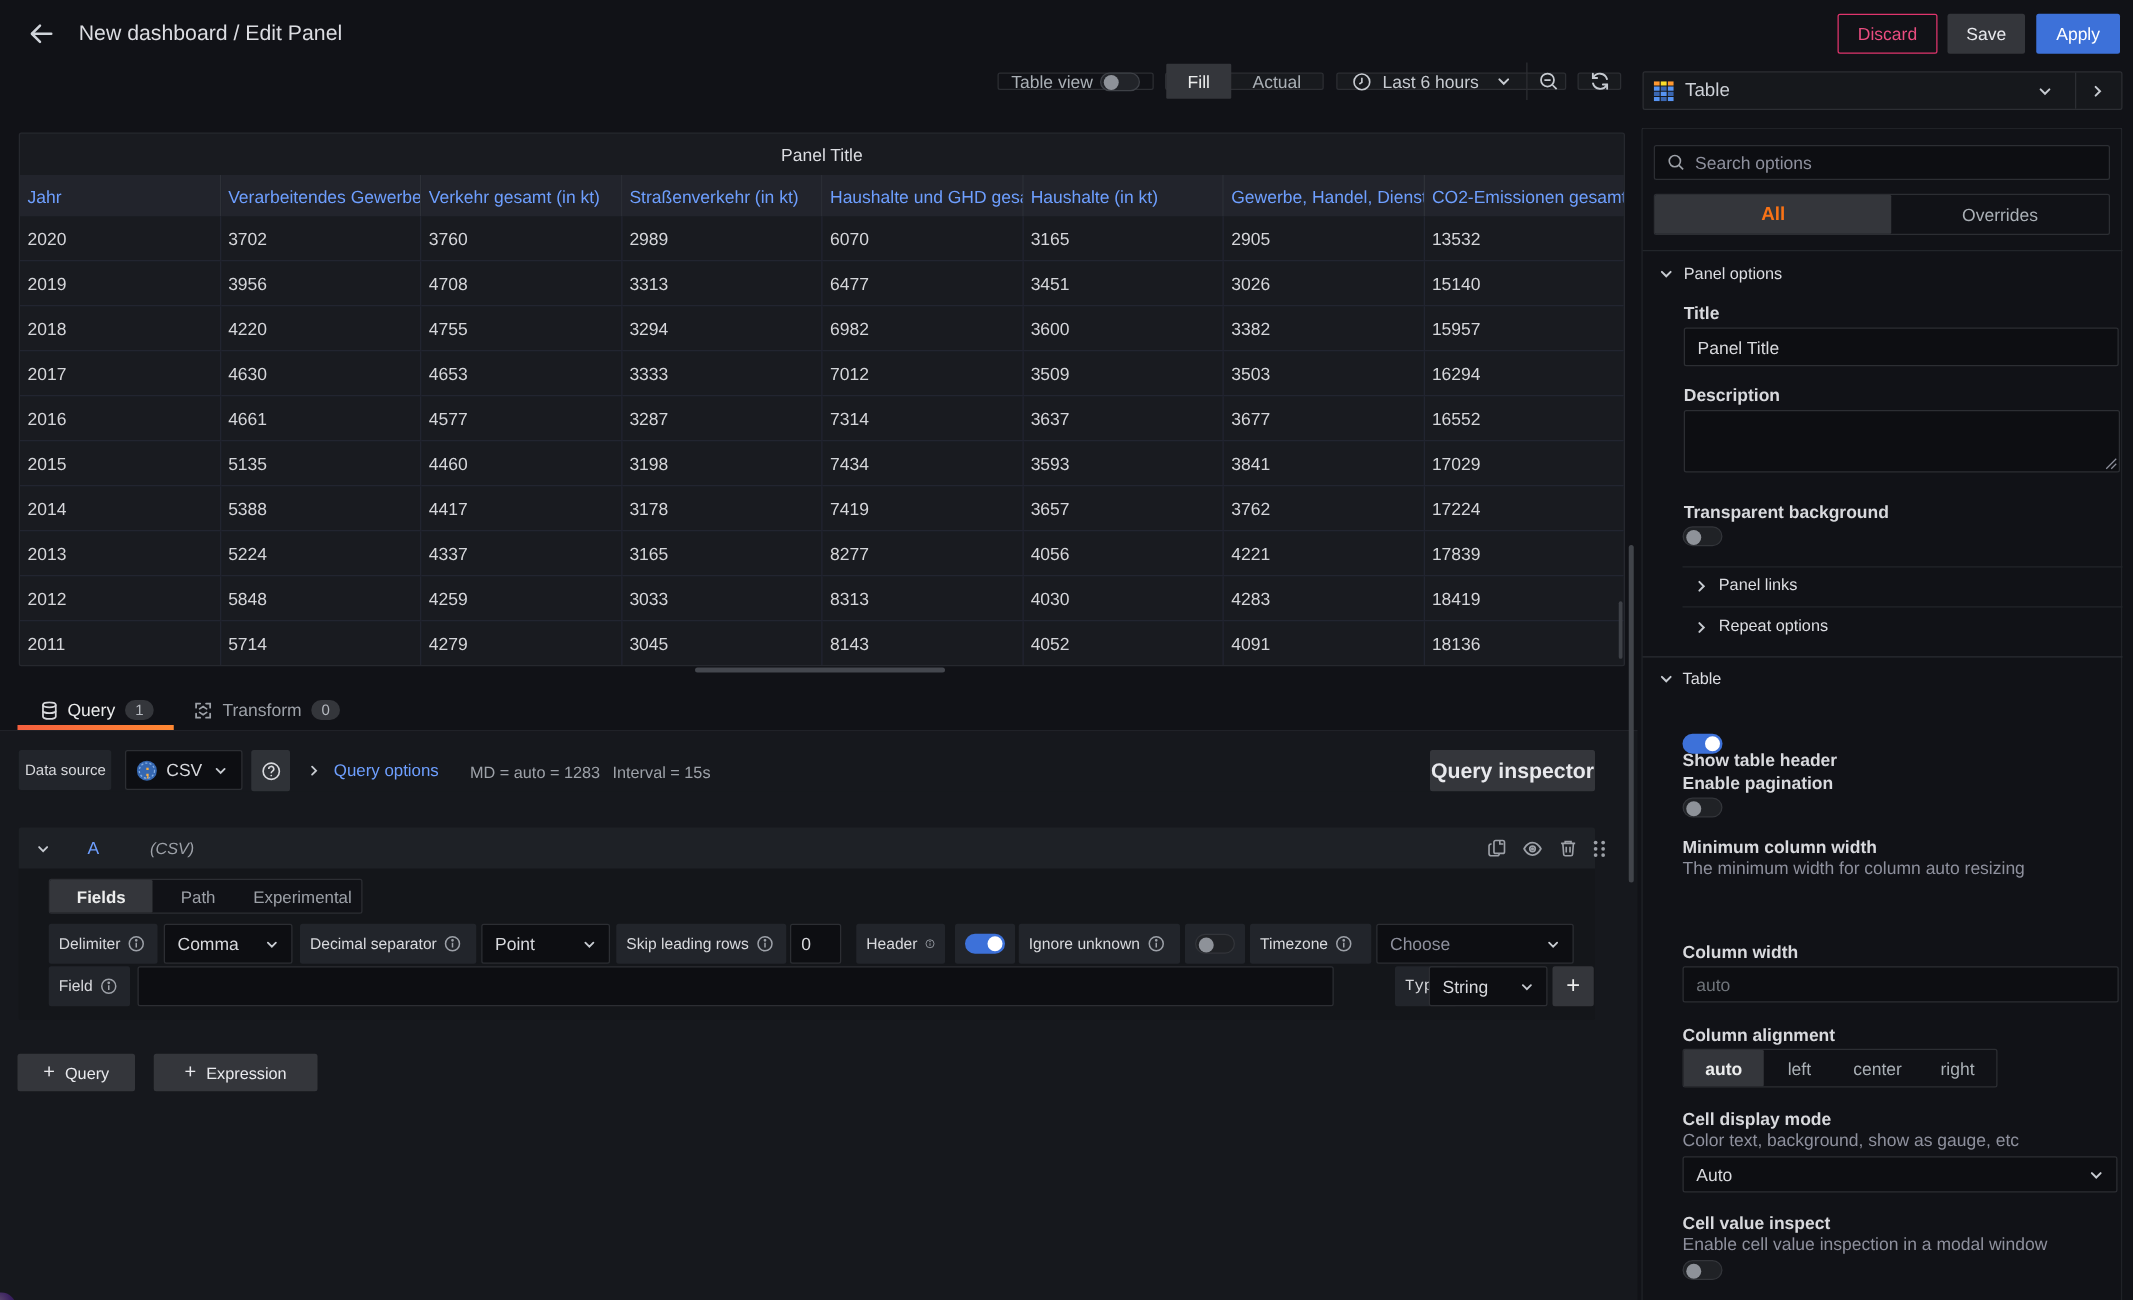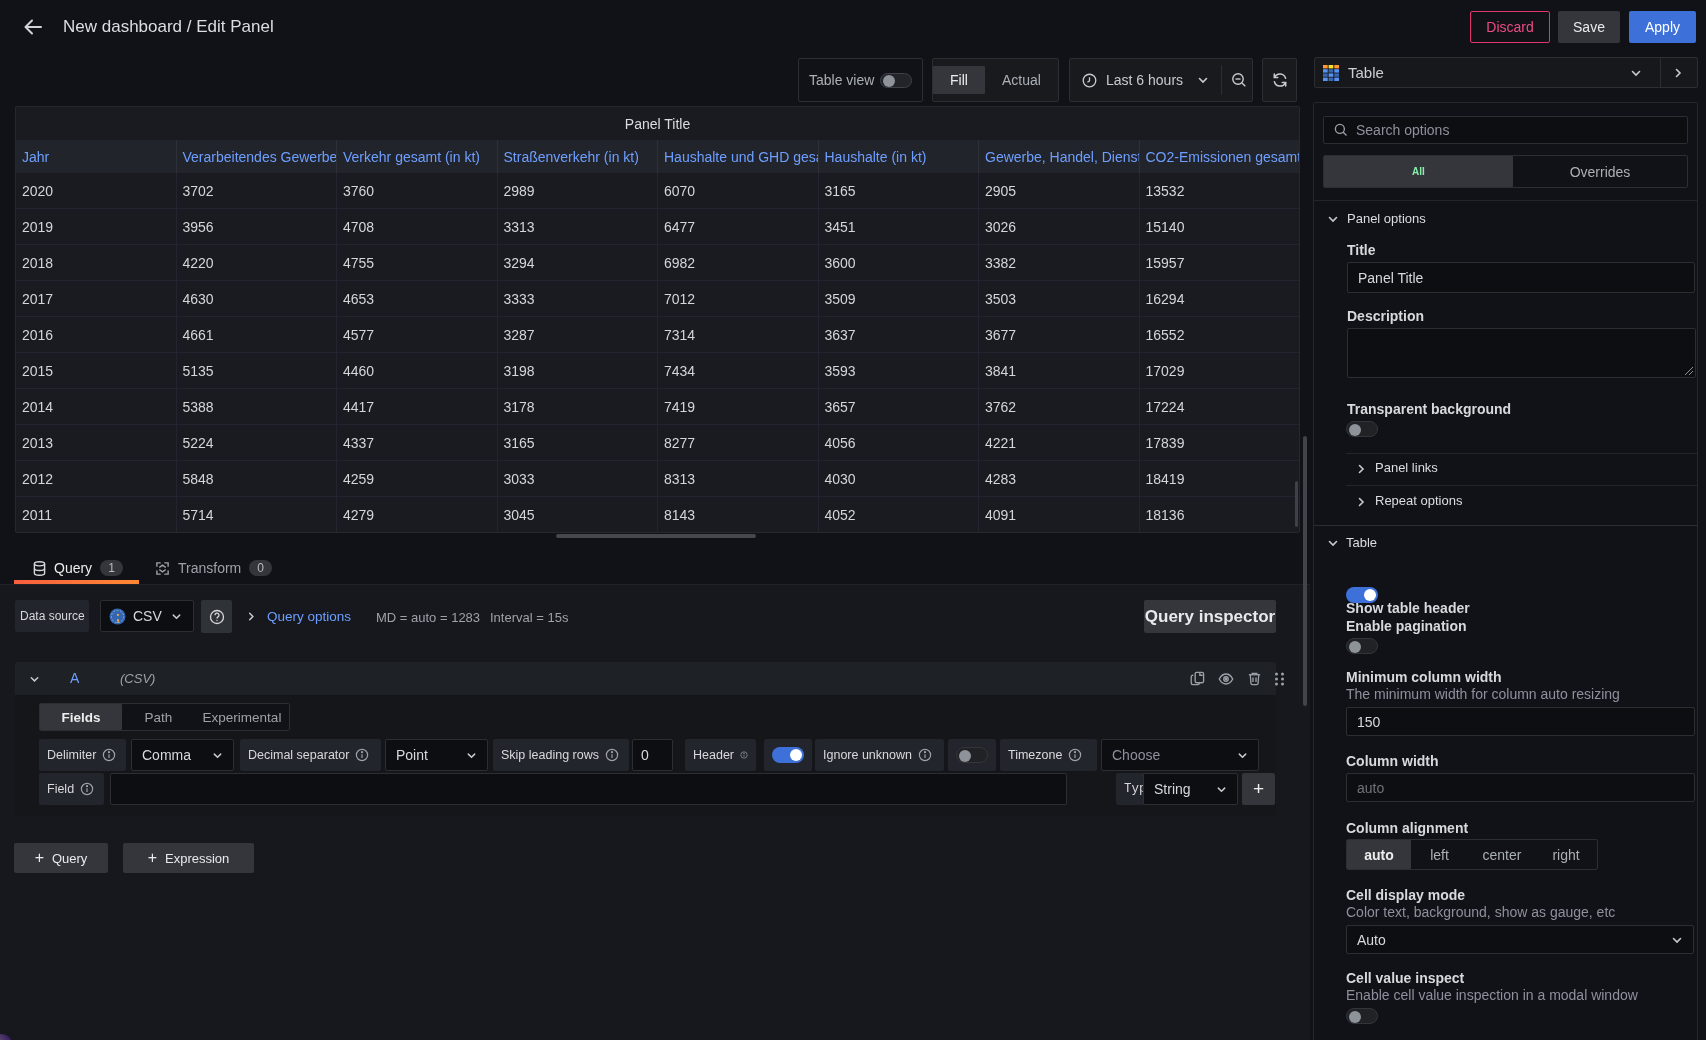--- a/index.html
+++ b/index.html
@@ -8,21 +8,21 @@
 #app { position:relative; width:1706px; height:1040px; background:#111217; }
 .abs { position:absolute; }
 .row { display:flex; align-items:center; }
 
 .title { font-size:17px; font-weight:500; color:#dcdde2; }
 .btn { display:flex; align-items:center; justify-content:center; height:32px; border-radius:2px; font-size:14px; font-weight:500; }
 .btn-sec { background:#34363b; color:#e8e9ed; }
 .btn-prim { background:#3d71d9; color:#ffffff; }
 .btn-out { background:transparent; border:1px solid #e0356d; color:#eb4d80; }
 
-.tbox { border:1px solid #2c2e33; border-radius:2px; height:44px; display:flex; align-items:center; }
+.tbox { border:1px solid #2c2e33; border-radius:2px; height:14px; display:flex; align-items:center; }
 .seg-on { background:#34363b; color:#eceded; font-weight:500; }
 .muted { color:#aab0b6; }
 
 .panel { border:1px solid #26282e; border-radius:2px; background:#191b20; }
 .hcell { background:#22242c; color:#6e9fff; font-size:14px; font-weight:500; border-right:1px solid #2e3138; padding:0 6px; display:flex; align-items:center; overflow:hidden; white-space:nowrap; }
 .dcell { color:#d5d6da; font-size:14px; border-right:1px solid #222530; border-bottom:1px solid #222530; padding:0 6px; display:flex; align-items:center; overflow:hidden; white-space:nowrap; }
 
 .inlbl { background:#22252b; border-radius:2px; color:#d8d9dd; font-size:12.5px; white-space:nowrap; font-weight:500; display:flex; align-items:center; padding:0 8px; height:32px; gap:6px; }
 .darkin { background:#0d0e12; border:1px solid #2c2e33; border-radius:2px; color:#d8d9dd; font-size:14px; display:flex; align-items:center; height:32px; }
 .toggle { width:32px; height:16px; border-radius:8px; position:relative; }
@@ -388,21 +388,21 @@
 
 <div class="abs" style="left:1313px;top:102px;width:385px;height:938px;border:1px solid #26282e;border-bottom:none;border-radius:2px 2px 0 0;"></div>
 <div class="abs sinput" style="left:1323px;top:116px;width:365px;height:28px;gap:8px;">
   <svg width="14" height="14" viewBox="0 0 15 15" fill="none" stroke="#9da1a8" stroke-width="1.4">
         <circle cx="6.3" cy="6.3" r="4.8"></circle>
         <path d="M9.9 9.9 L13.4 13.4"></path>
       </svg>
   <span style="color:#8e909d;">Search options</span>
 </div>
 <div class="abs" style="left:1323px;top:155px;width:365px;height:33px;border:1px solid #2c2e33;border-radius:2px;display:flex;">
-  <div style="width:189px;height:31px;background:#34363b;border-radius:1px;display:flex;align-items:center;justify-content:center;font-size:10px;font-weight:700;color:#86efac;">All</div>
+  <div style="width:189px;height:31px;background:#34363b;border-radius:1px;display:flex;align-items:center;justify-content:center;font-size:15px;font-weight:700;color:#f97316;">All</div>
   <div style="flex:1;display:flex;align-items:center;justify-content:center;font-size:14px;color:#aab0b6;">Overrides</div>
 </div>
 <div class="abs" style="left:1314px;top:200px;width:384px;height:1px;background:#22252a;"></div>
 
 <svg class="abs" style="left:1327px;top:213px;" width="12" height="12" viewBox="0 0 12 12" fill="none" stroke="#c7cbd1" stroke-width="1.6" stroke-linecap="round">
       <path d="M2.5 4.5 L6 8 L9.5 4.5"></path>
     </svg>
 <div class="abs sect" style="left:1347px;top:211px;">Panel options</div>
 <div class="abs slbl" style="left:1347px;top:242px;">Title</div>
 <div class="abs sinput" style="left:1347px;top:262px;width:348px;height:31px;">Panel Title</div>
@@ -434,21 +434,20 @@
 <svg class="abs" style="left:1327px;top:537px;" width="12" height="12" viewBox="0 0 12 12" fill="none" stroke="#c7cbd1" stroke-width="1.6" stroke-linecap="round">
       <path d="M2.5 4.5 L6 8 L9.5 4.5"></path>
     </svg>
 <div class="abs sect" style="left:1346px;top:535px;">Table</div>
 <div class="abs slbl" style="left:1346px;top:600px;">Show table header</div>
 <div class="abs toggle tog-on" style="left:1346px;top:587px;"></div>
 <div class="abs slbl" style="left:1346px;top:618px;">Enable pagination</div>
 <div class="abs toggle tog-off" style="left:1346px;top:638px;"></div>
 <div class="abs slbl" style="left:1346px;top:669px;">Minimum column width</div>
 <div class="abs sdesc" style="left:1346px;top:686px;">The minimum width for column auto resizing</div>
-<div class="abs sinput" style="left:1346px;top:707px;width:349px;height:29px;">150</div>
 <div class="abs slbl" style="left:1346px;top:753px;">Column width</div>
 <div class="abs sinput" style="left:1346px;top:773px;width:349px;height:29px;">
       <span style="color:#6e7379;">auto</span>
     </div>
 <div class="abs slbl" style="left:1346px;top:820px;">Column alignment</div>
 <div class="abs" style="left:1346px;top:839px;width:252px;height:31px;border:1px solid #2c2e33;border-radius:2px;display:flex;align-items:center;">
   <div style="width:64px;height:29px;background:#34363b;border-radius:1px;display:flex;align-items:center;justify-content:center;font-size:14px;font-weight:700;color:#eceded;">auto</div>
   <div style="width:57px;text-align:center;font-size:14px;color:#aab0b6;">left</div>
   <div style="width:68px;text-align:center;font-size:14px;color:#aab0b6;">center</div>
   <div style="width:60px;text-align:center;font-size:14px;color:#aab0b6;">right</div>

